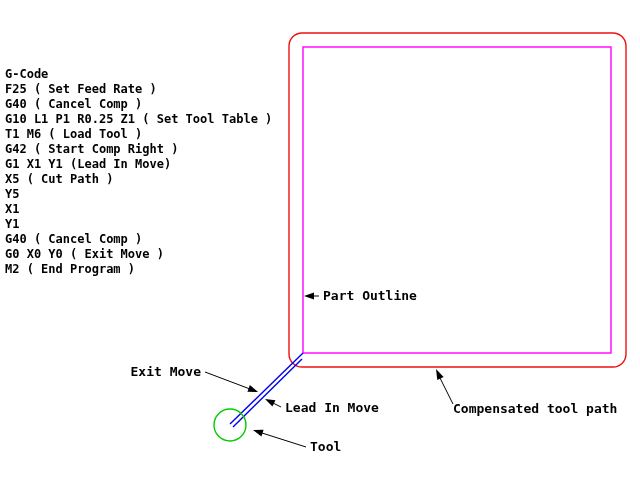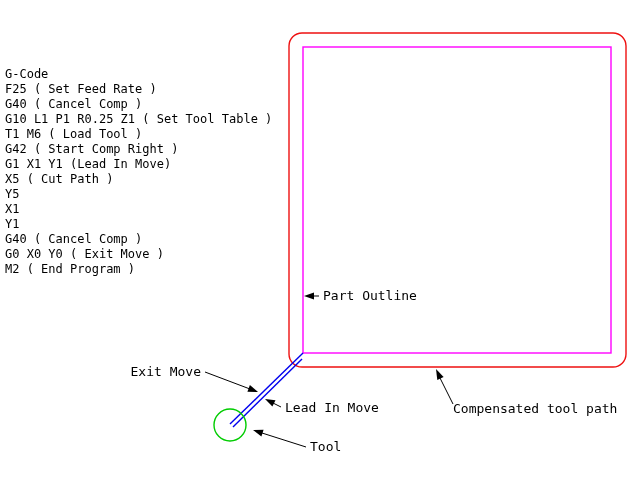--- a/index.html
+++ b/index.html
@@ -7,20 +7,21 @@
     padding: 0;
     background: #ffffff;
   }
   .stage {
     position: relative;
     width: 640px;
     height: 480px;
     background: #ffffff;
     overflow: hidden;
     font-family: "DejaVu Sans Mono", monospace;
+    font-weight: bold;
   }
   svg { display: block; }
   .code-text {
     font-family: "DejaVu Sans Mono", monospace;
     font-size: 12px;
     fill: #000000;
   }
   .lbl {
     font-family: "DejaVu Sans Mono", monospace;
     font-size: 13px;

